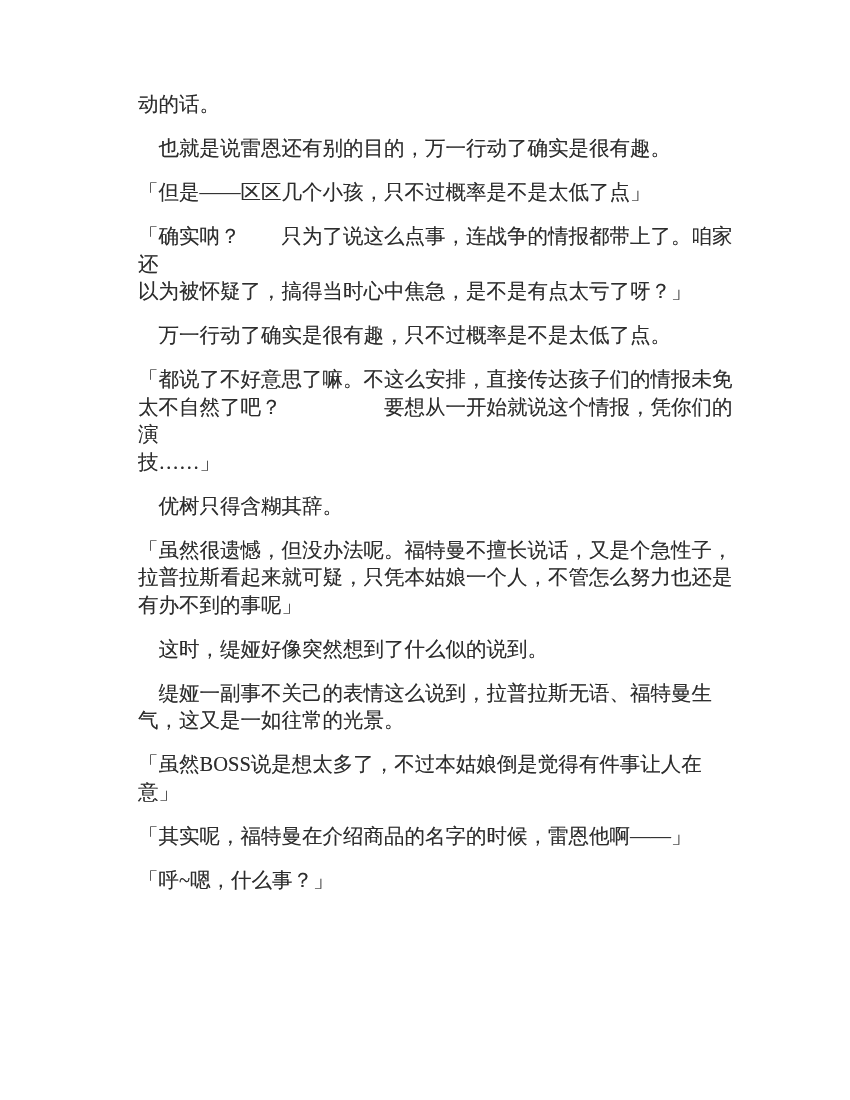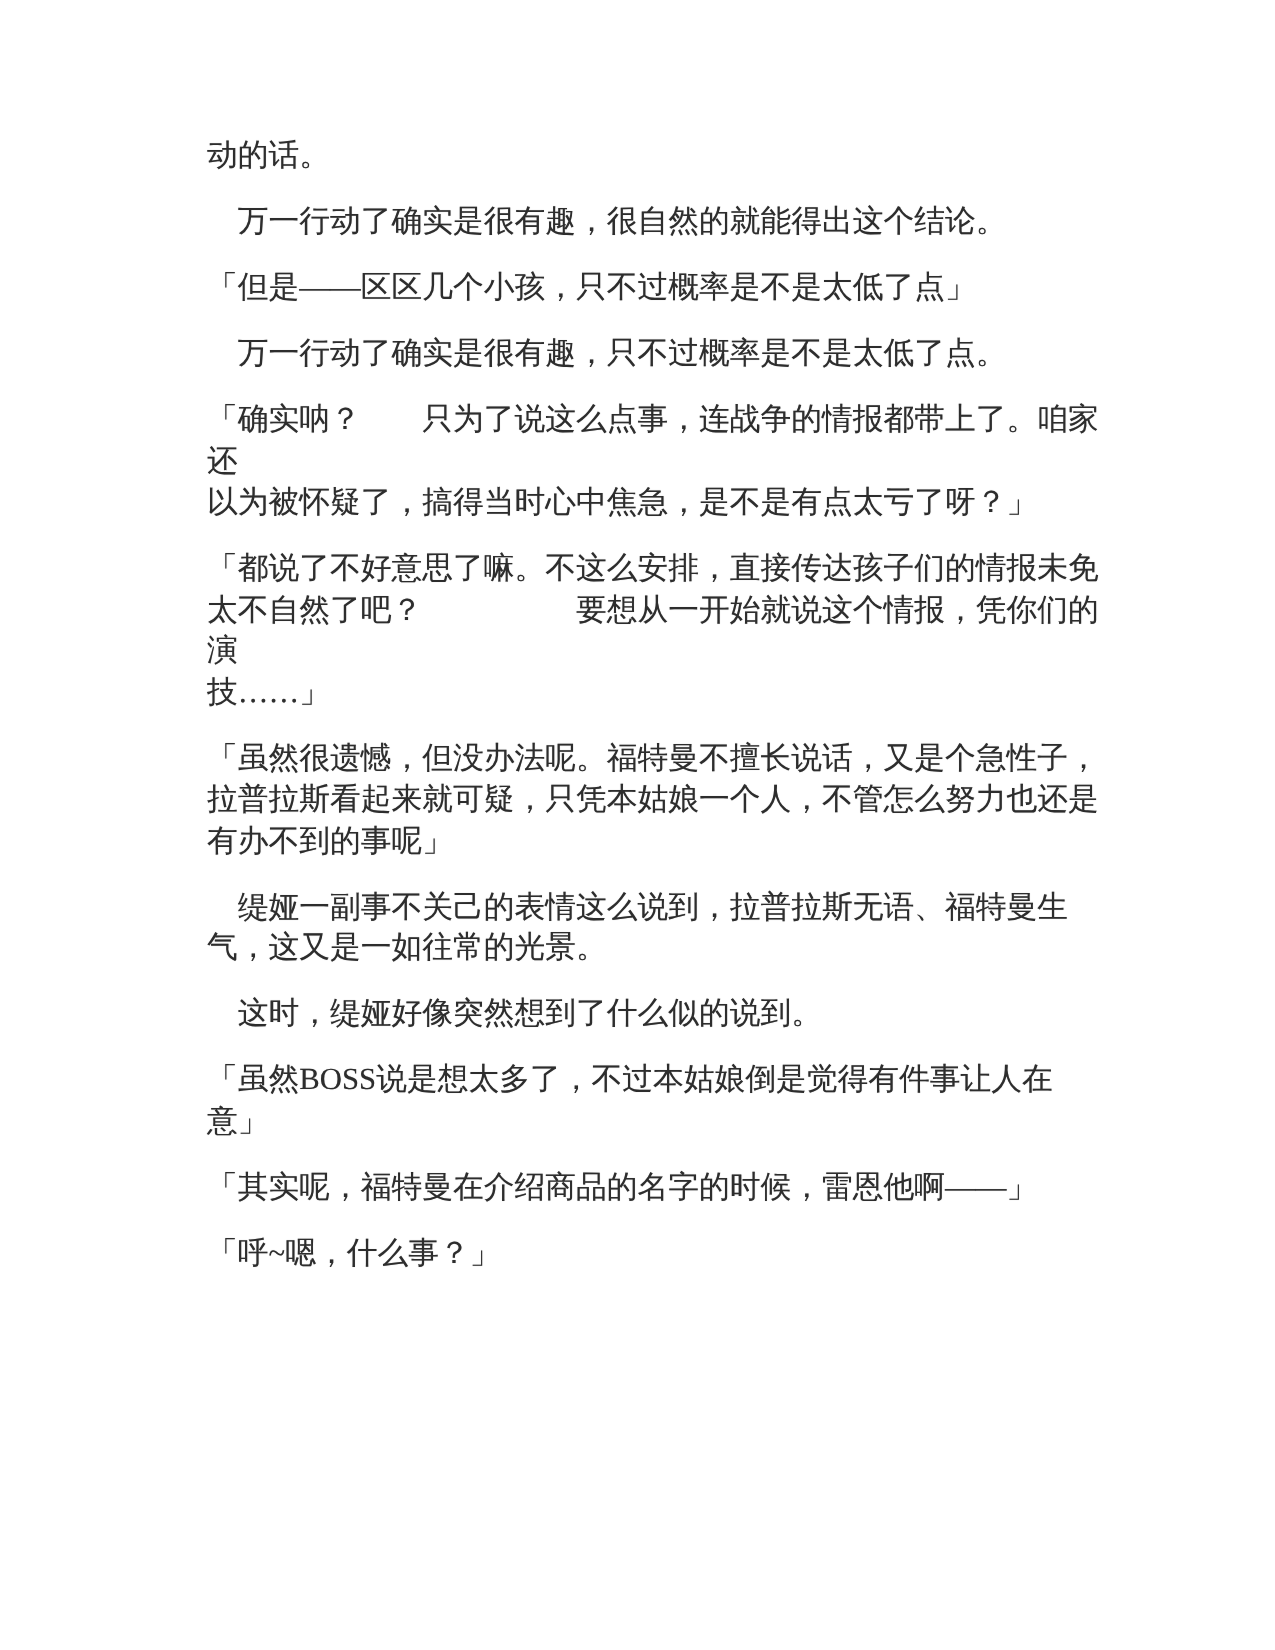--- a/index.html
+++ b/index.html
@@ -34,25 +34,26 @@
     white-space: pre-wrap;
     text-align: left;
   }
 </style>
 </head>
 <body style="background: rgb(255, 255, 255);">
 
 <div class="page">
   <div class="text-block" style="color: rgb(45, 45, 45);">
       <p>动的话。</p>
-      <p>　万一行动了确实是很有趣，很自然的就能得出这个结论。</p>
+      <p>　也就是说雷恩还有别的目的，万一行动了确实是很有趣。</p>
       <p>「但是——区区几个小孩，只不过概率是不是太低了点」</p>
+      <p>「确实呐？　　只为了说这么点事，连战争的情报都带上了。咱家还<br>以为被怀疑了，搞得当时心中焦急，是不是有点太亏了呀？」</p>
       <p>　万一行动了确实是很有趣，只不过概率是不是太低了点。</p>
-      <p>「确实呐？　　只为了说这么点事，连战争的情报都带上了。咱家还<br>以为被怀疑了，搞得当时心中焦急，是不是有点太亏了呀？」</p>
       <p>「都说了不好意思了嘛。不这么安排，直接传达孩子们的情报未免<br>太不自然了吧？　　　　　要想从一开始就说这个情报，凭你们的演<br>技……」</p>
+      <p>　优树只得含糊其辞。</p>
       <p>「虽然很遗憾，但没办法呢。福特曼不擅长说话，又是个急性子，<br>拉普拉斯看起来就可疑，只凭本姑娘一个人，不管怎么努力也还是<br>有办不到的事呢」</p>
+      <p>　这时，缇娅好像突然想到了什么似的说到。</p>
       <p>　缇娅一副事不关己的表情这么说到，拉普拉斯无语、福特曼生<br>气，这又是一如往常的光景。</p>
-      <p>　这时，缇娅好像突然想到了什么似的说到。</p>
       <p>「虽然BOSS说是想太多了，不过本姑娘倒是觉得有件事让人在<br>意」</p>
       <p>「其实呢，福特曼在介绍商品的名字的时候，雷恩他啊——」</p>
       <p>「呼~嗯，什么事？」</p>
     </div>
 </div>
 
 </body></html>

